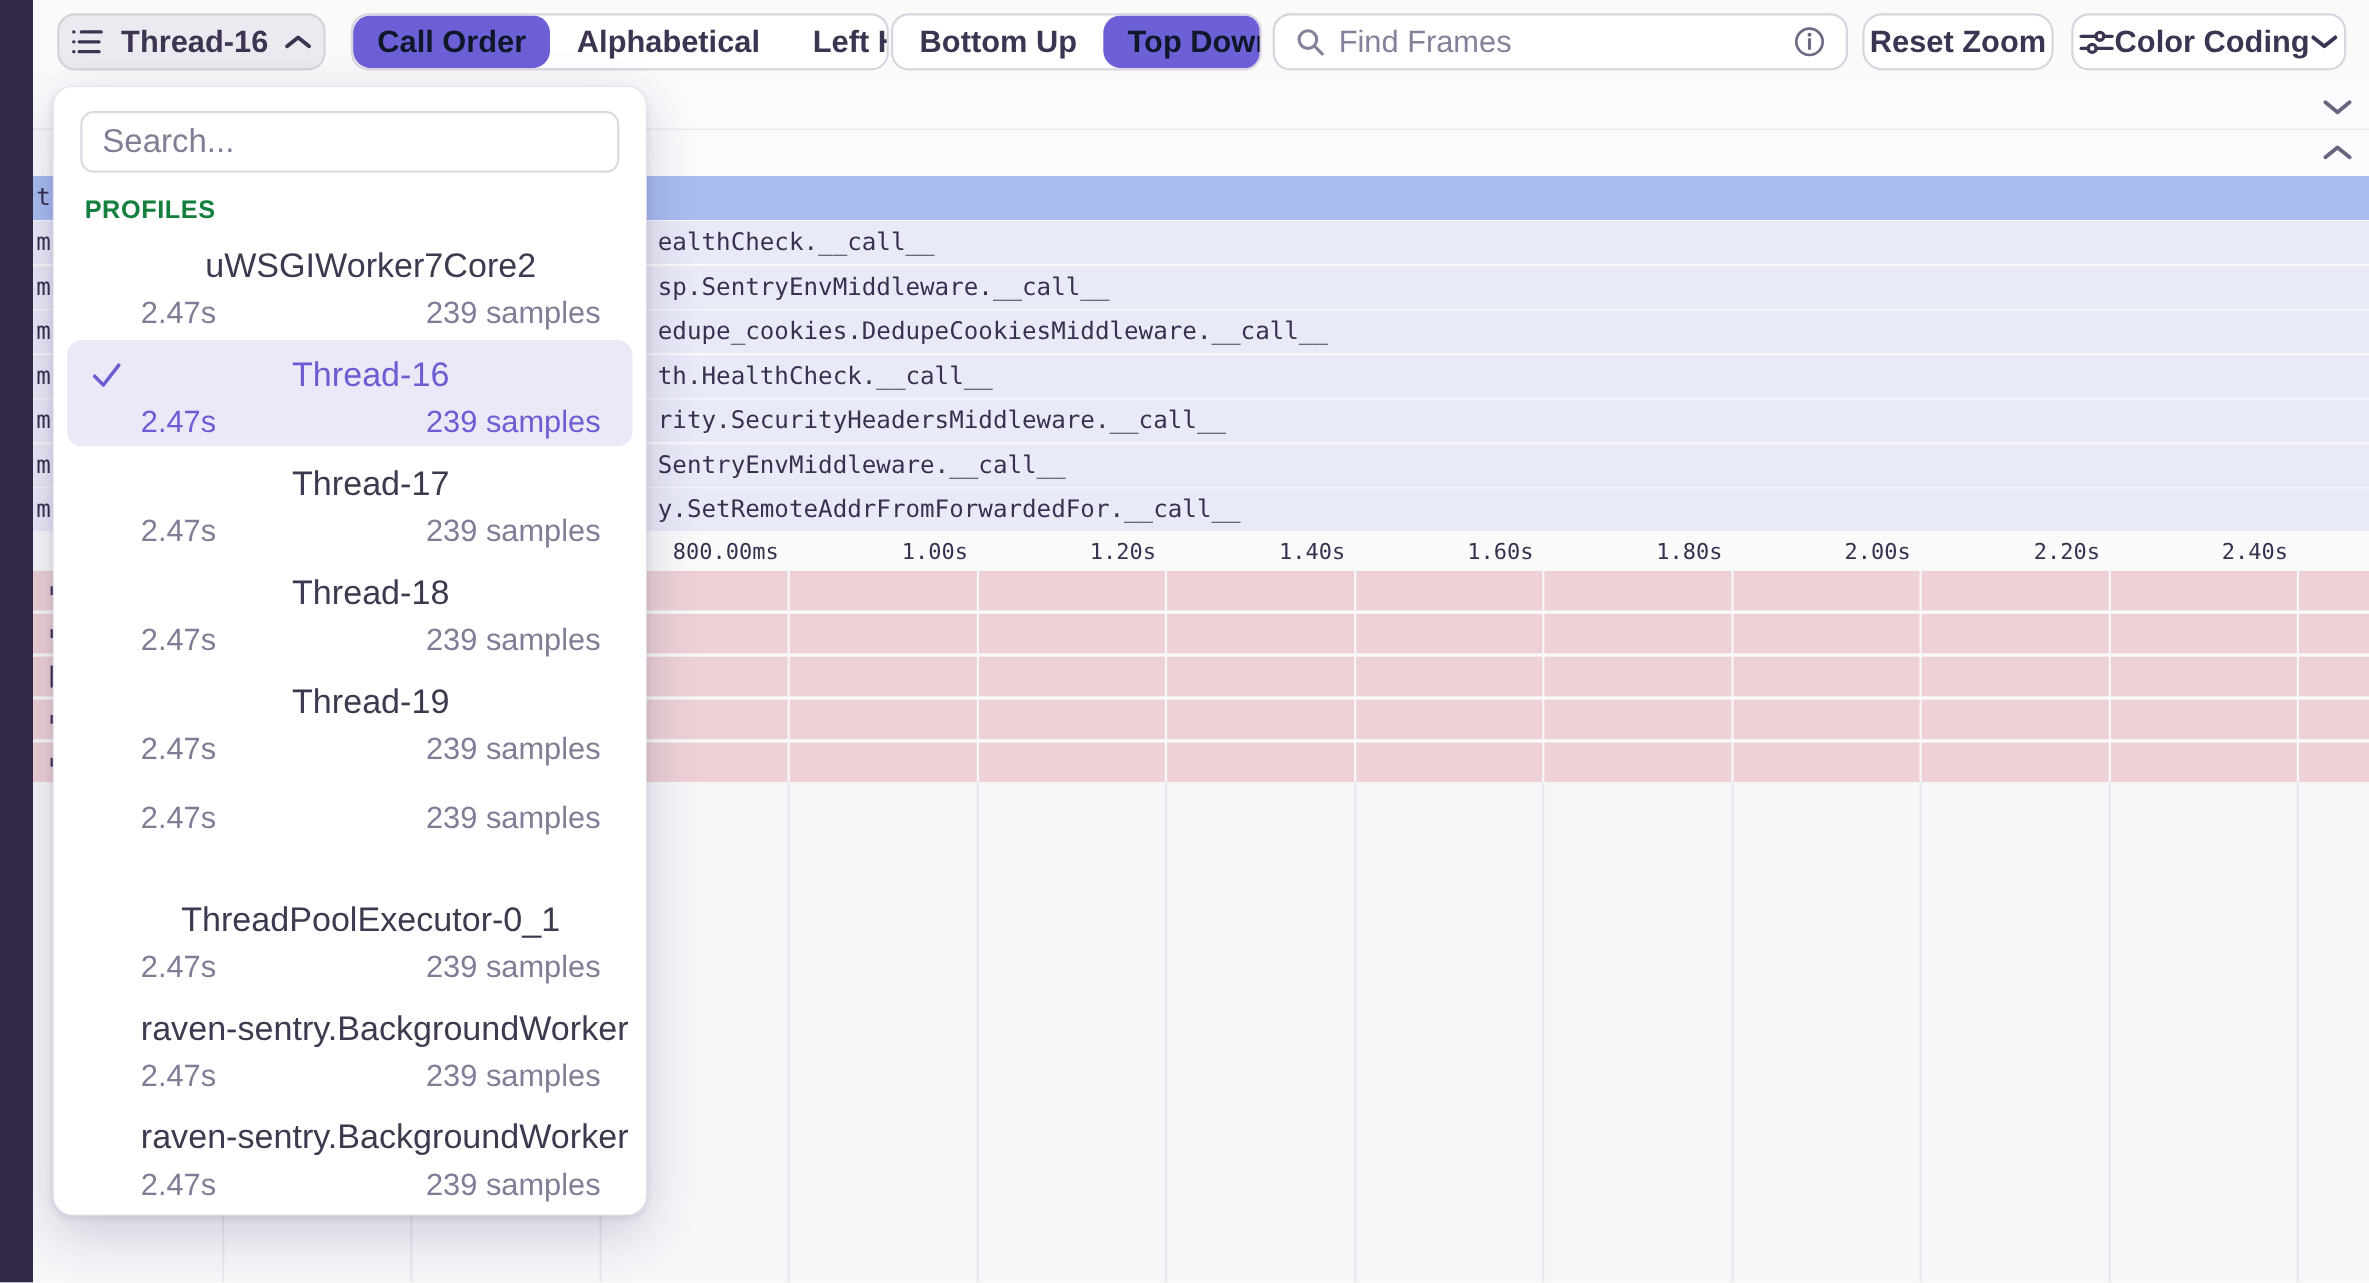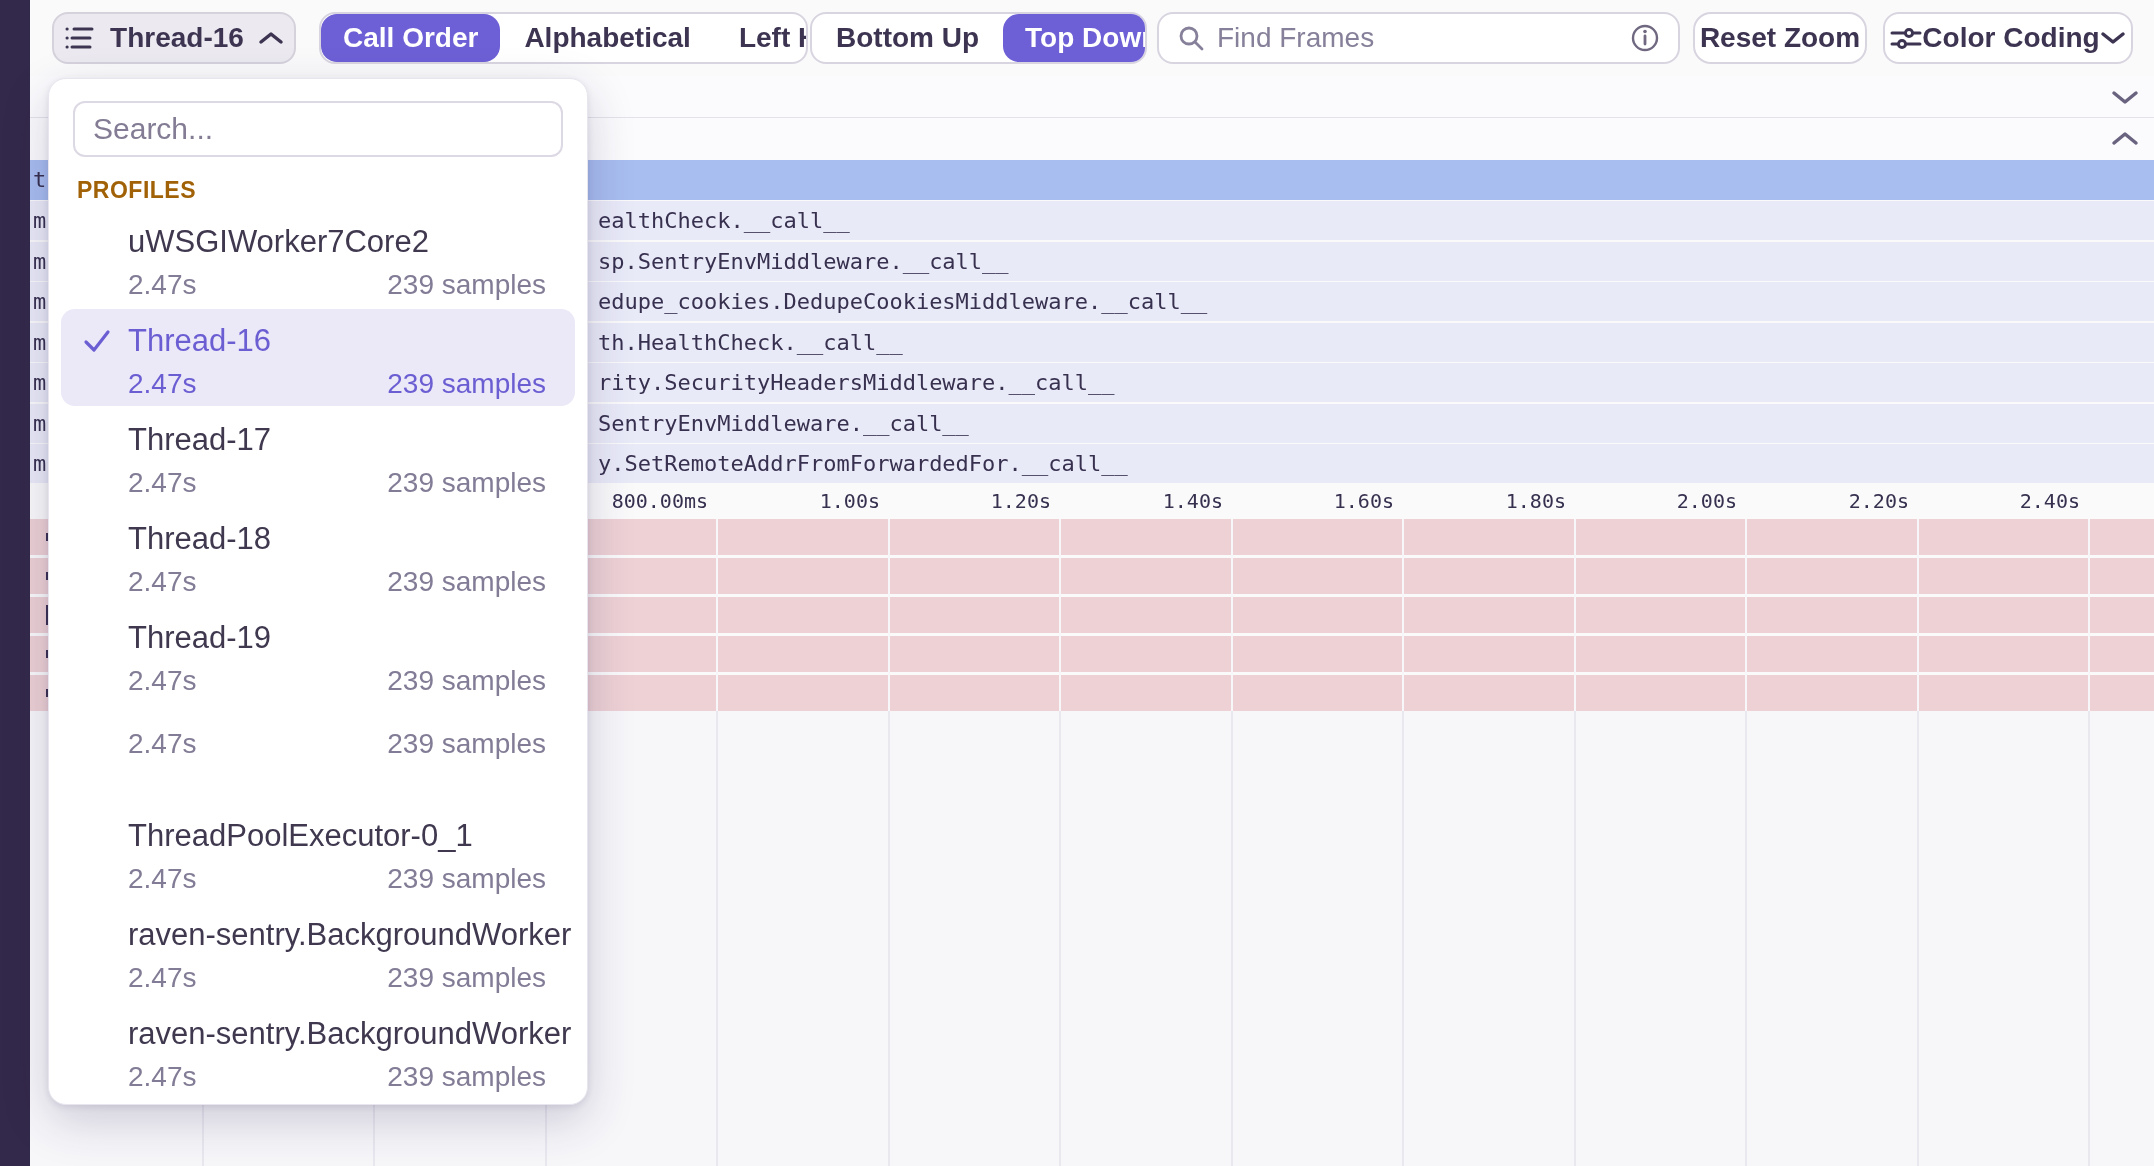--- a/index.html
+++ b/index.html
@@ -23,21 +23,21 @@
   .side-strip{position:absolute;left:0;top:0;width:30px;height:1166px;background:var(--strip);}
 
   
   .ctl{position:absolute;top:12px;height:52px;border-radius:16px;display:flex;align-items:center;
        font-size:28px;font-weight:bold;color:var(--ink);background:#fff;border:2px solid var(--border);}
   .thread-btn{left:52px;width:244px;background:#eceaf0;border-color:#d6d2dc;justify-content:center;gap:14px;cursor:pointer;}
   .seg{padding:0;overflow:hidden;}
   .seg-sort{left:319px;width:489px;}
   .seg-dir{left:810px;width:337px;}
   .seg .opt{height:100%;display:flex;align-items:center;padding:0 24px;cursor:pointer;white-space:nowrap;}
-  .seg .opt.pill{background:var(--accent);color:#ffffff;border-radius:16px;padding:0 22px;text-align:right;}
+  .seg .opt.pill{background:var(--accent);color:#0f172a;border-radius:16px;padding:0 22px;text-align:right;}
   .seg .divider{width:2px;height:30px;background:#e5e2ea;}
   .find-box{left:1157px;width:523px;font-weight:normal;padding:0 18px;gap:12px;}
   .find-box input{flex:1;border:none;outline:none;font:inherit;font-size:28px;color:var(--ink);background:transparent;}
   .find-box input::placeholder{color:#87809a;}
   .reset-btn{left:1693px;width:174px;justify-content:center;cursor:pointer;border-radius:18px;}
   .color-btn{left:1883px;width:250px;justify-content:center;gap:0;cursor:pointer;}
   .icn{display:inline-flex;align-items:center;justify-content:center;}
 
   
   .flame{position:absolute;left:30px;right:0;top:0;bottom:0;}
@@ -64,23 +64,23 @@
   .pinkband .gl{background:#f7f7fa;}
   .lower .gl{background:var(--grid);}
 
   
   .dropdown{position:absolute;left:48px;top:78px;width:540px;height:1027px;background:#fff;
             border:1px solid #e8e5ee;border-radius:18px;z-index:10;
             box-shadow:0 2px 6px rgba(40,30,80,.10),0 16px 48px rgba(40,30,80,.20);}
   .dd-search{margin:22px 24px 0;height:56px;border:2px solid #ddd9e4;border-radius:12px;display:flex;align-items:center;padding:0 18px;}
   .dd-search input{width:100%;border:none;outline:none;font:inherit;font-size:30px;color:var(--ink);background:transparent;}
   .dd-search input::placeholder{color:#837c94;}
-  .dd-section{margin:20px 0 0 28px;font-size:23px;font-weight:bold;letter-spacing:.5px;color:#a16207;}
+  .dd-section{margin:20px 0 0 28px;font-size:23px;font-weight:bold;letter-spacing:.5px;color:#15803d;}
   .dd-list{margin-top:14px;}
-  .dd-item{position:relative;height:99px;padding:6px 41px 0 79px;cursor:pointer;}
+  .dd-item{position:relative;height:99px;padding:6px 41px 0 79px;cursor:pointer;text-align:center;}
   .dd-item .nm{font-size:31px;font-weight:500;color:#3f384f;white-space:nowrap;}
   .dd-item .meta{margin-top:9px;display:flex;justify-content:space-between;font-size:28px;color:var(--grey);}
   .dd-item.selected .nm,.dd-item.selected .meta{color:#6b5ed2;}
   .dd-item.selected::before{content:"";position:absolute;left:12px;right:12px;top:-8px;bottom:10px;background:#ebe8f8;border-radius:14px;z-index:-1;}
   .dd-item{z-index:0;}
   .dd-item .check{position:absolute;left:33px;top:9px;color:#6b5ed2;}
 
   svg{display:block;}
 </style>
 </head>

